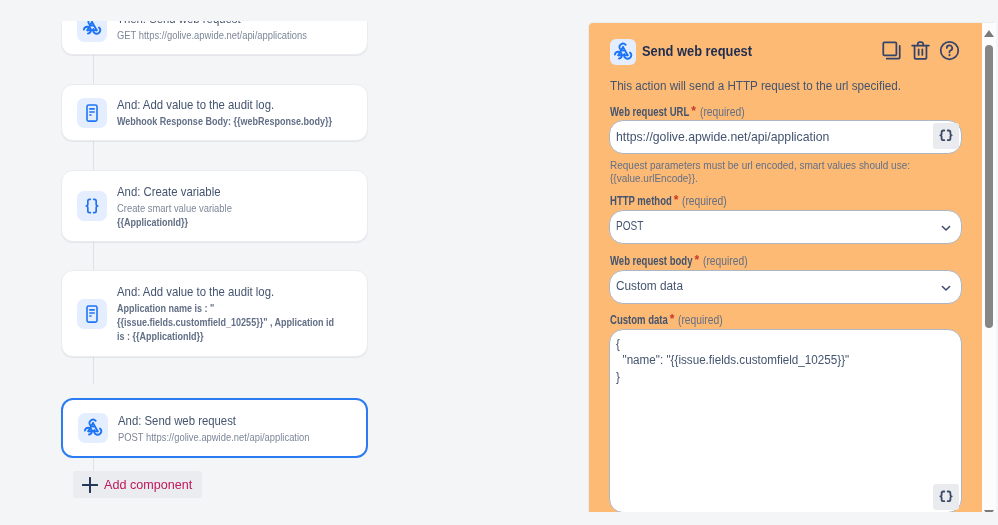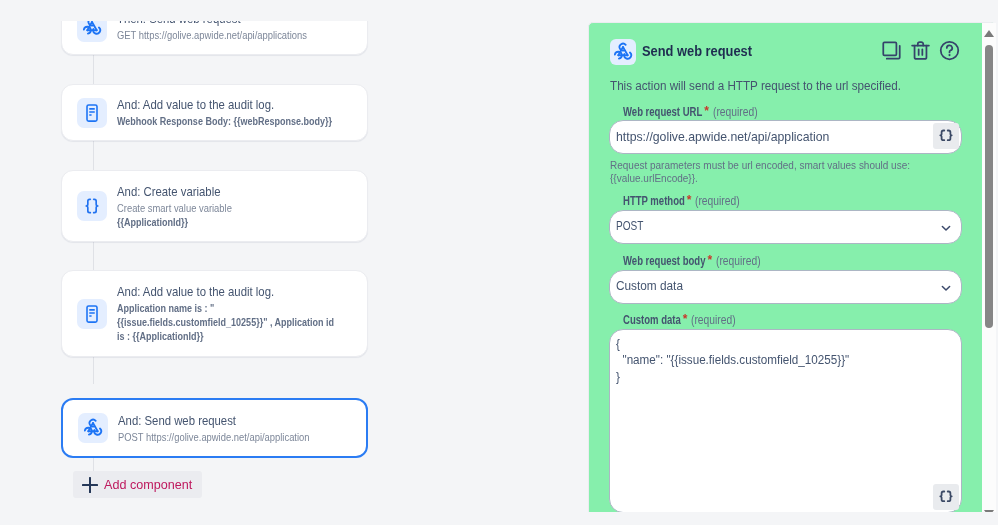--- a/index.html
+++ b/index.html
@@ -35,37 +35,37 @@
           display:flex;align-items:center;padding-left:8.8px;
           color:#be185d;font-size:13px;cursor:pointer;}
   .addbtn .plus{width:16px;height:16.5px;position:relative;margin-right:6px;flex:0 0 auto;}
   .addbtn .plus:before,.addbtn .plus:after{content:"";position:absolute;background:#253858;border-radius:.5px;}
   .addbtn .plus:before{left:0;top:7.4px;width:16px;height:1.8px;}
   .addbtn .plus:after{top:0;left:7.1px;height:16.5px;width:1.8px;}
   .addbtn .lbl{display:block;transform-origin:left center;white-space:pre;}
 
   
   .panelwrap{position:absolute;left:588px;top:22px;width:408px;height:500px;
-             background:#86efac;border:1px solid #ebecf0;border-radius:5px;
+             background:#fdba74;border:1px solid #ebecf0;border-radius:5px;
              box-sizing:border-box;overflow:hidden;}
   .panel{position:absolute;left:0;top:0;width:394px;height:500px;}
 
   .phead{position:absolute;left:21px;top:16px;width:353px;height:26px;}
   .phead .ibox{position:absolute;left:0;top:0;width:26px;height:26px;border-radius:6px;
                background:#e4eeff;display:flex;align-items:center;justify-content:center;}
   .phead .ptitle{position:absolute;left:31.5px;top:4.4px;font-size:14.6px;font-weight:bold;
                  color:#1f2d50;letter-spacing:0;white-space:pre;transform-origin:left center;}
   .phead .pacts{position:absolute;right:3px;top:1px;display:flex;align-items:center;gap:8px;}
   .phead .pacts .act{width:21px;height:21px;display:block;cursor:pointer;line-height:0;}
 
   .pdesc{position:absolute;left:21px;top:55px;font-size:12.5px;line-height:16px;
          color:#44546f;letter-spacing:0;white-space:nowrap;
          transform:scaleX(0.9335);transform-origin:left center;}
 
-  .flabel{position:absolute;left:34px;font-size:12px;font-weight:bold;color:#44546f;
+  .flabel{position:absolute;left:21px;font-size:12px;font-weight:bold;color:#44546f;
           letter-spacing:0;white-space:nowrap;display:flex;align-items:flex-end;}
   .flabel .lt{display:block;transform-origin:left center;white-space:pre;}
   .flabel .rq{display:block;transform-origin:left center;white-space:pre;}
   .flabel .star{color:#c9372c;font-weight:bold;margin:0 4px 0 2px;font-size:12px;letter-spacing:0;
                 position:relative;top:-0.5px;}
   .flabel .req{color:#626f86;font-weight:normal;letter-spacing:0;}
 
   .ctrl{position:absolute;left:20px;width:353px;box-sizing:border-box;
         border:1px solid #acb6c4;border-radius:14px;background:#fff;}
   .ctrl .val{position:absolute;left:6px;font-size:13px;color:#44546f;letter-spacing:0;

